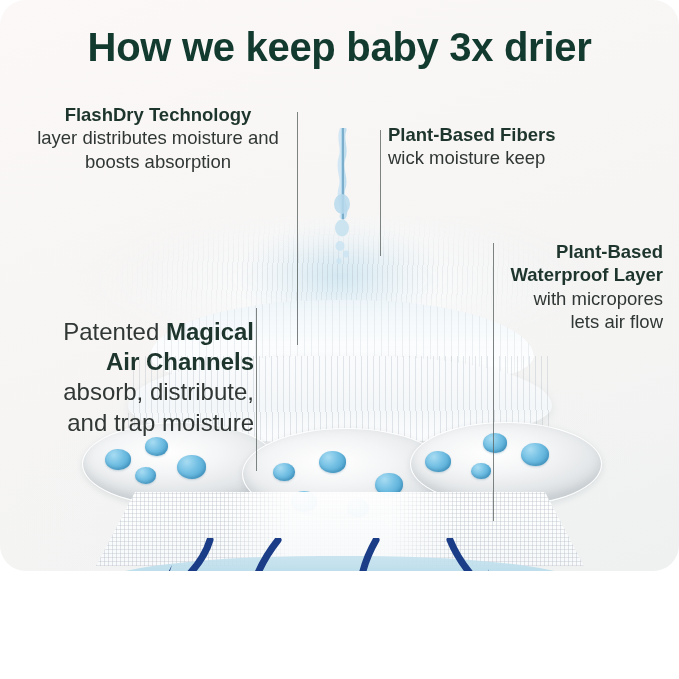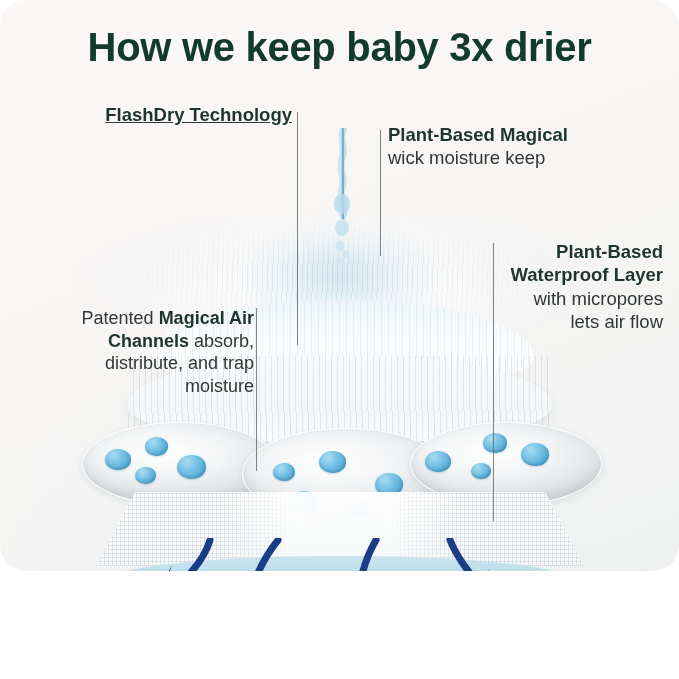--- a/index.html
+++ b/index.html
@@ -132,24 +132,24 @@
   #arrows{ left:150px; top:538px; width:380px; height:96px; }
 
   
   .conn{ position:absolute; width:1.4px; background:#5b6360; opacity:.78; }
 
   
   .callout{ position:absolute; color:#303734; line-height:1.26; }
   .callout b{ font-weight:700; color:#1d352c; }
   .callout .hd{ font-weight:700; color:#1d352c; display:block; }
 
-  #cal-flashdry{ left:24px;  top:103px; width:268px; text-align:right; font-size:18.5px;text-decoration:underline; }
+  #cal-flashdry{ left:24px;  top:103px; width:268px; text-align:center; font-size:18.5px; }
   #cal-fibers  { left:388px; top:123px; width:250px; text-align:left;  font-size:18.5px; }
   #cal-waterpf { left:503px; top:240px; width:160px; text-align:right;  font-size:18.5px; }
-  #cal-channels{ left:56px;  top:307px; width:198px; text-align:right; font-size:18px; }
+  #cal-channels{ left:56px;  top:317px; width:198px; text-align:right; font-size:24px; }
 
   
   #stream{ position:absolute; left:316px; top:128px; width:56px; height:150px; }
 </style>
 </head>
 <body>
 
 <div id="canvas">
 
   <div id="title">How we keep baby 3x drier</div>
@@ -243,24 +243,25 @@
 
   </div>
 
   <div class="conn" style="left:297px; top:112px; height:233px;"></div>
   <div class="conn" style="left:380px; top:130px; height:126px;"></div>
   <div class="conn" style="left:493px; top:243px; height:278px;"></div>
   <div class="conn" style="left:256px; top:308px; height:163px;"></div>
 
   <div class="callout" id="cal-flashdry">
     <span class="hd">FlashDry Technology</span>
+    <span>layer distributes moisture and boosts absorption</span>
   </div>
 
   <div class="callout" id="cal-fibers">
-    <span class="hd">Plant-Based Magical</span>
+    <span class="hd">Plant-Based Fibers</span>
     <span>wick moisture keep</span>
   </div>
 
   <div class="callout" id="cal-waterpf">
     <b>Plant-Based Waterproof Layer</b><span> with micropores lets air flow</span>
   </div>
 
   <div class="callout" id="cal-channels">
     <span>Patented </span><b>Magical Air Channels</b><span> absorb, distribute, and trap moisture</span>
   </div>

